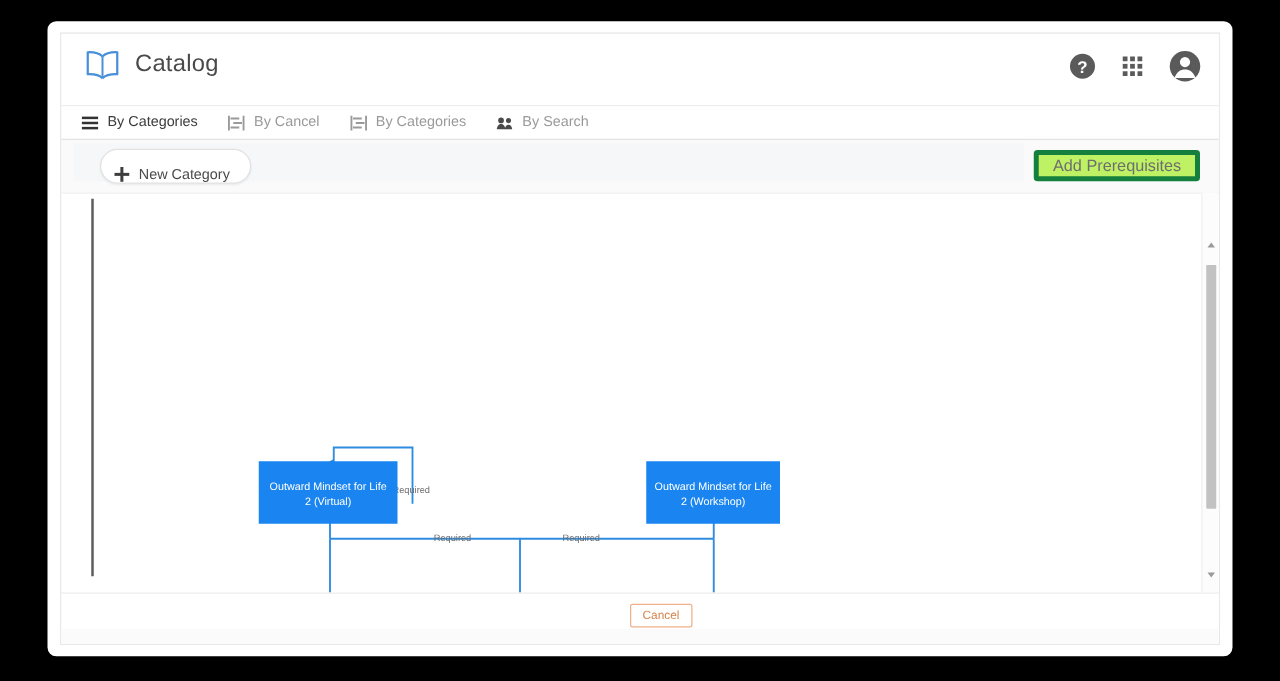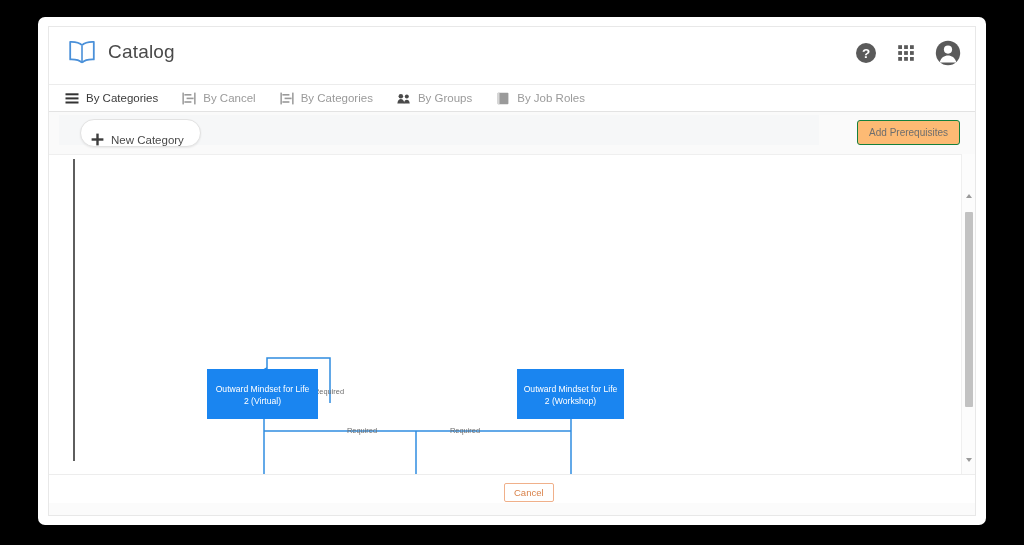--- a/index.html
+++ b/index.html
@@ -133,25 +133,25 @@
     cursor: pointer;
   }
   .plus-icon { width: 13px; height: 13px; display: block; }
   .new-category-btn .lbl { font-size: 11.5px; color: #4a4a4a; }
 
   .add-prereq-btn {
     position: absolute;
     right: 17px; top: 8px;
     height: 25px;
     padding: 0 11px;
-    background: #fdba74;
-    border: 1px solid #15803d;
+    background: #bef264;
+    border: 4px solid #15803d;
     border-radius: 3px;
     display: flex; align-items: center;
-    font-size: 10px; color: #6e6e6e;
+    font-size: 13px; color: #6e6e6e;
     cursor: pointer;
   }
 
   
   .canvas-wrap {
     position: absolute;
     left: 0; top: 127px;
     width: 928px; height: 320px;
     background: #ffffff;
     border-top: 1px solid #efefef;
@@ -320,30 +320,23 @@
         <span class="tab-label">By Categories</span>
       </div>
 
       <div class="tab">
         <svg class="tab-ico" viewBox="0 0 16 13">
           <circle cx="4.4" cy="4.0" r="2.6" fill="#4a4a4a"></circle>
           <circle cx="11.2" cy="4.2" r="2.3" fill="#4a4a4a"></circle>
           <path d="M0.4 12.2 C0.9 8.6 2.5 7.2 4.4 7.2 C6.3 7.2 7.9 8.6 8.4 12.2 Z" fill="#4a4a4a"></path>
           <path d="M7.8 12.2 C8.2 9.2 9.6 8.0 11.2 8.0 C12.8 8.0 14.2 9.2 14.6 12.2 Z" fill="#4a4a4a"></path>
         </svg>
-        <span class="tab-label">By Groups</span>
-      </div>
-
-      <div class="tab">
-        <svg class="tab-ico" viewBox="0 0 14 13">
-          <rect x="1.6" y="0.8" width="10.8" height="11.4" rx="0.8" fill="#9a9a9a"></rect>
-          <rect x="1.6" y="0.8" width="1.9" height="11.4" fill="#d7d7d7"></rect>
-        </svg>
-        <span class="tab-label">By Job Roles</span>
-      </div>
+        <span class="tab-label">By Search</span>
+      </div>
+
     </div>
 
     <div class="toolbar">
       <div class="toolbar-strip"></div>
 
       <div class="new-category-btn">
         <svg class="plus-icon" viewBox="0 0 13 13">
           <rect x="5.3" y="0.6" width="2.4" height="11.8" fill="#3d3d3d"></rect>
           <rect x="0.6" y="5.3" width="11.8" height="2.4" fill="#3d3d3d"></rect>
         </svg>

